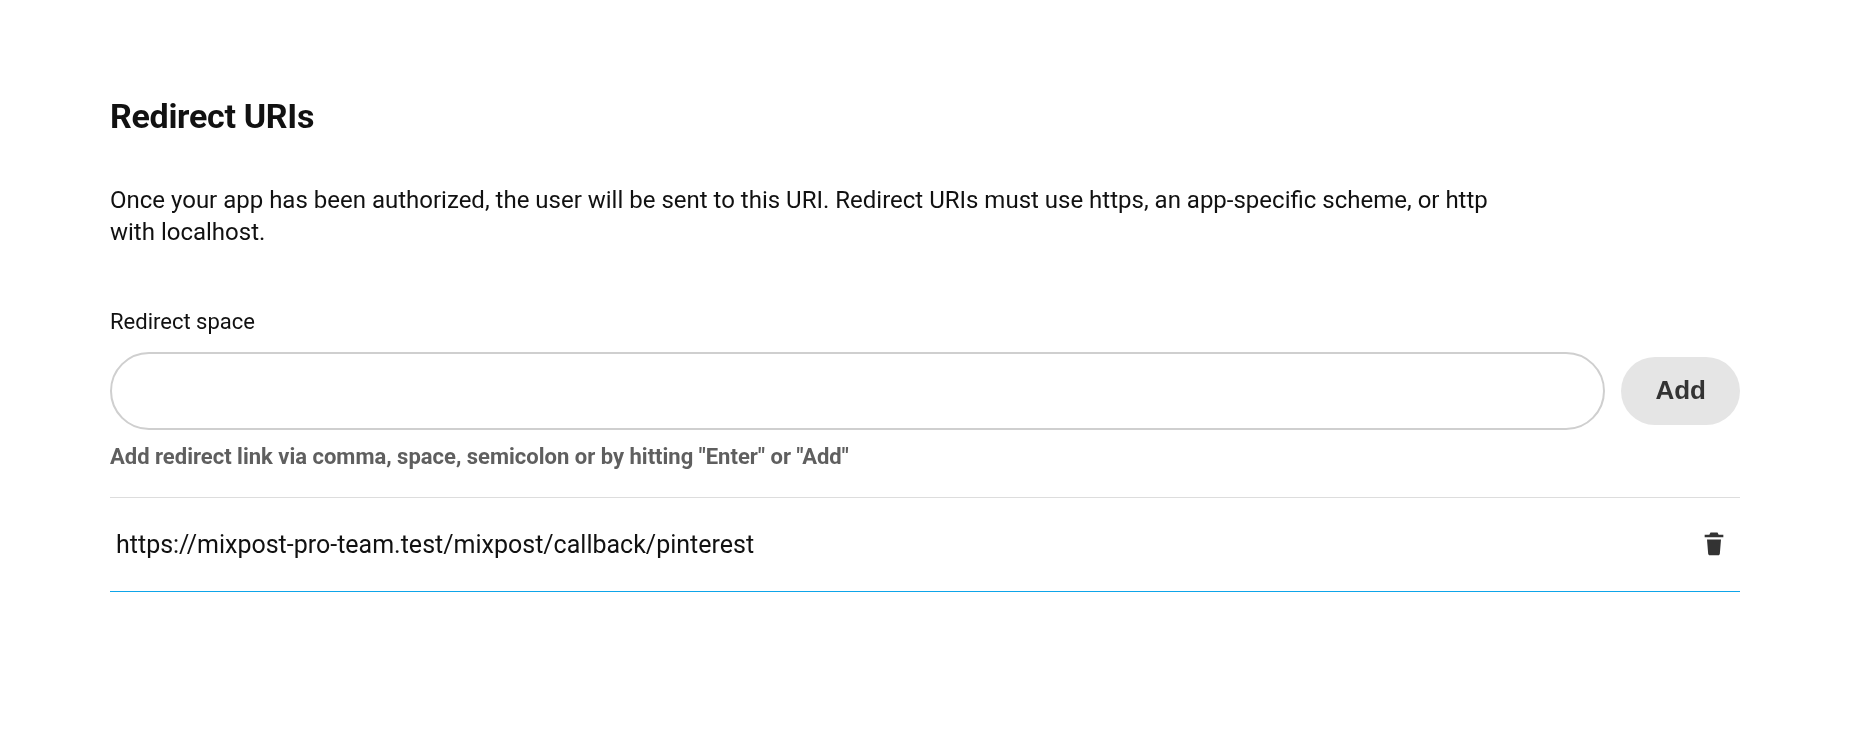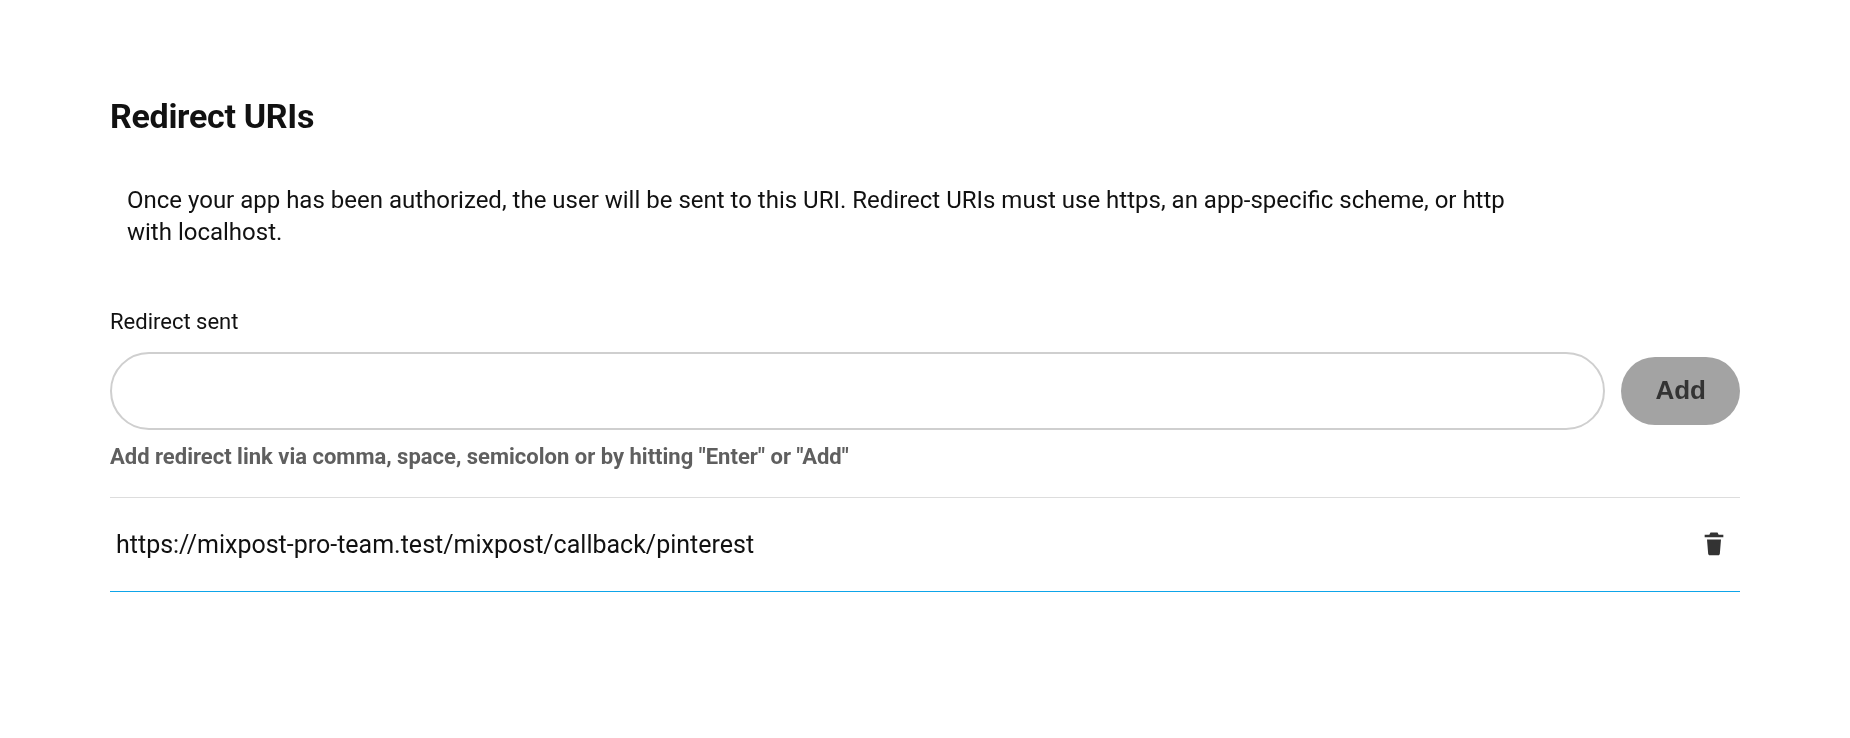--- a/index.html
+++ b/index.html
@@ -25,21 +25,20 @@
       margin-bottom: 48px;
       letter-spacing: -0.3px;
       margin-top: 36px;
     }
     .description {
       font-size: 24px;
       line-height: 1.35;
       color: #111111;
       margin-bottom: 60px;
       max-width: 1380px;
-      margin-left: 17px;
     }
     .field-label {
       font-size: 22px;
       color: #111111;
       margin-bottom: 18px;
     }
     .input-row {
       display: flex;
       align-items: center;
       gap: 16px;
@@ -54,21 +53,21 @@
       padding: 0 28px;
       outline: none;
       background: #ffffff;
       color: #111111;
     }
     .add-button {
       height: 68px;
       padding: 0 34px;
       border: none;
       border-radius: 36px;
-      background: #a3a3a3;
+      background: #e5e5e5;
       color: #333333;
       font-size: 26px;
       font-weight: 600;
       cursor: pointer;
     }
     .helper-text {
       font-size: 22px;
       color: #5f5f5f;
       margin-bottom: 28px;
       font-weight: bold;
@@ -102,21 +101,21 @@
     }
   </style>
 </head>
 <body>
 
 <div class="container">
   <h2 class="section-title">Redirect URIs</h2>
 
   <p class="description">Once your app has been authorized, the user will be sent to this URI. Redirect URIs must use https, an app-specific scheme, or http with localhost.</p>
 
-  <div class="field-label">Redirect sent</div>
+  <div class="field-label">Redirect space</div>
 
   <div class="input-row">
     <input type="text" class="text-input" value="" style="">
     <button class="add-button">Add</button>
   </div>
 
   <div class="helper-text">Add redirect link via comma, space, semicolon or by hitting "Enter" or "Add"</div>
 
   <div class="uri-row">
     <span class="uri-text">https://mixpost-pro-team.test/mixpost/callback/pinterest</span>

